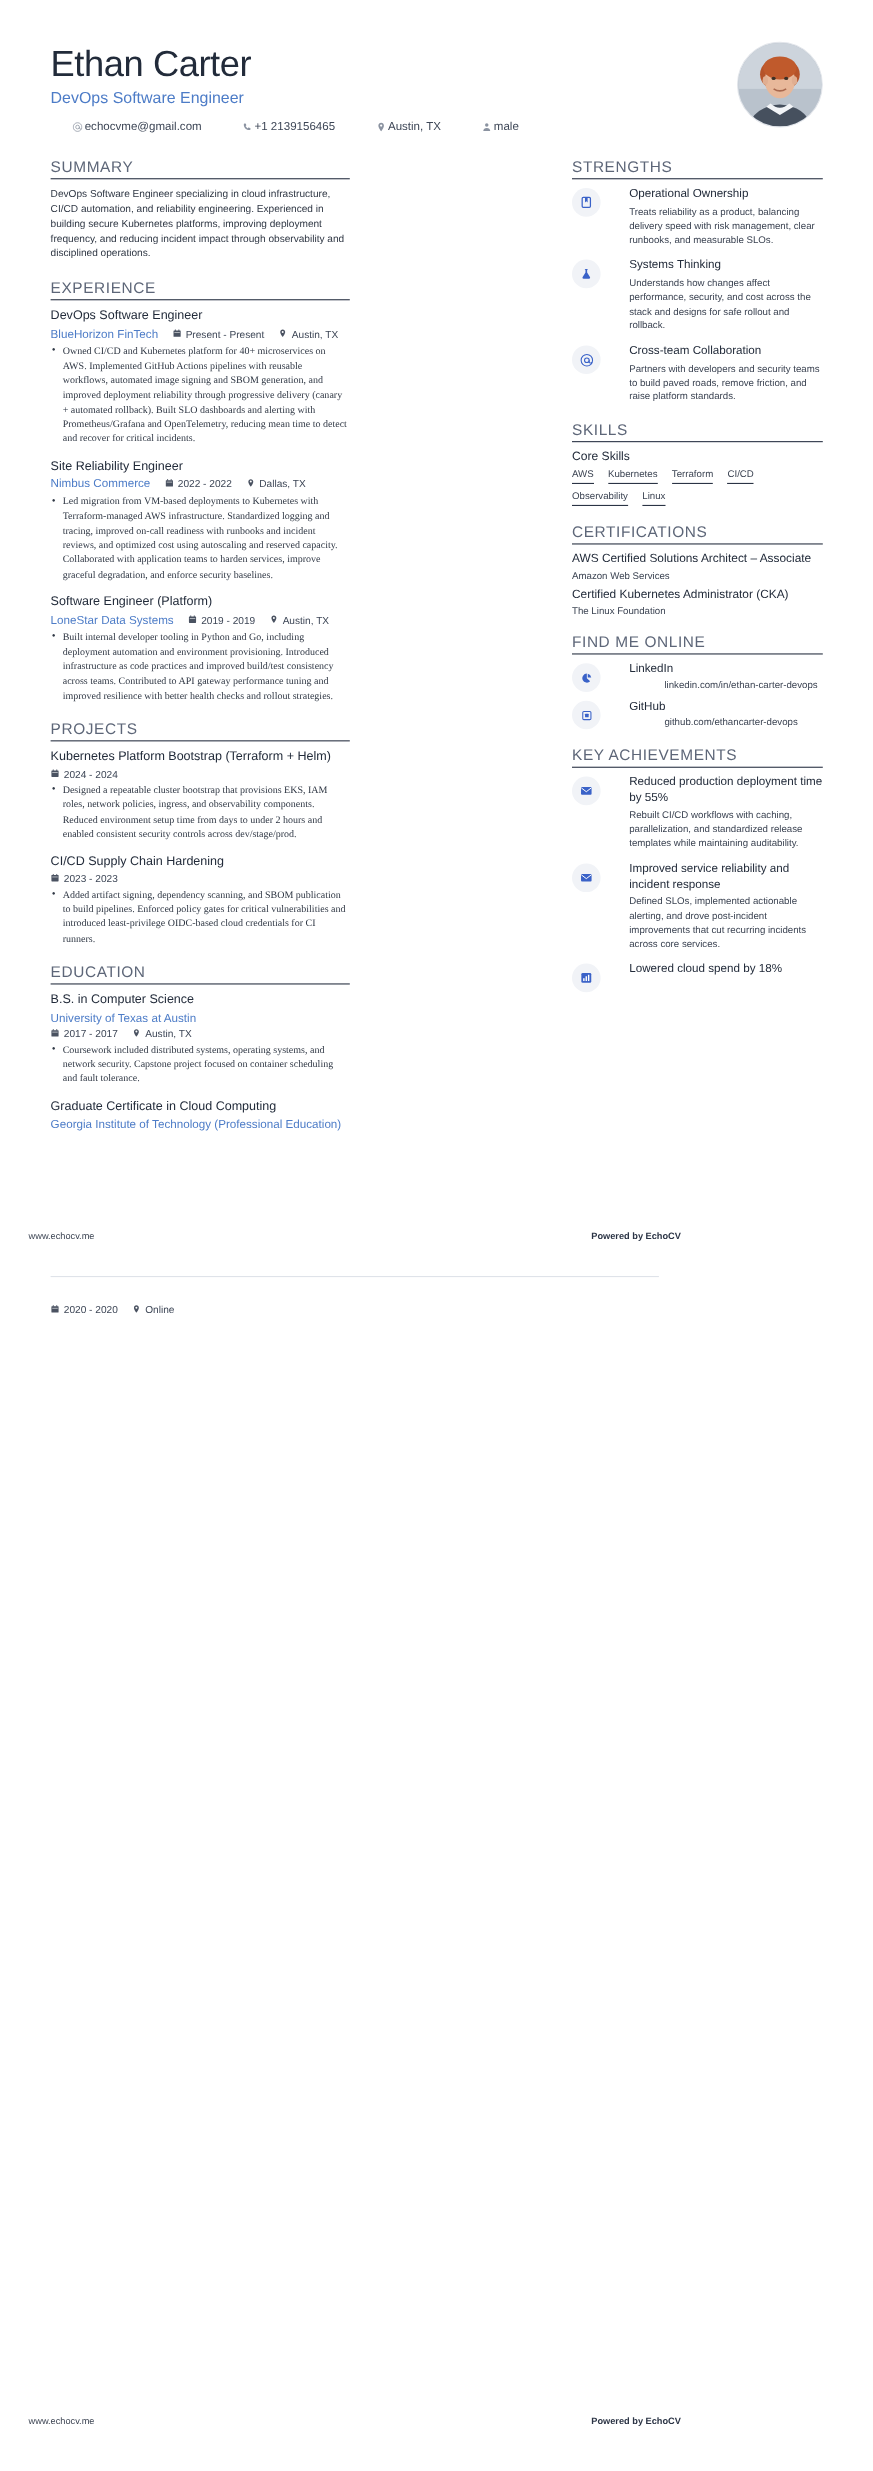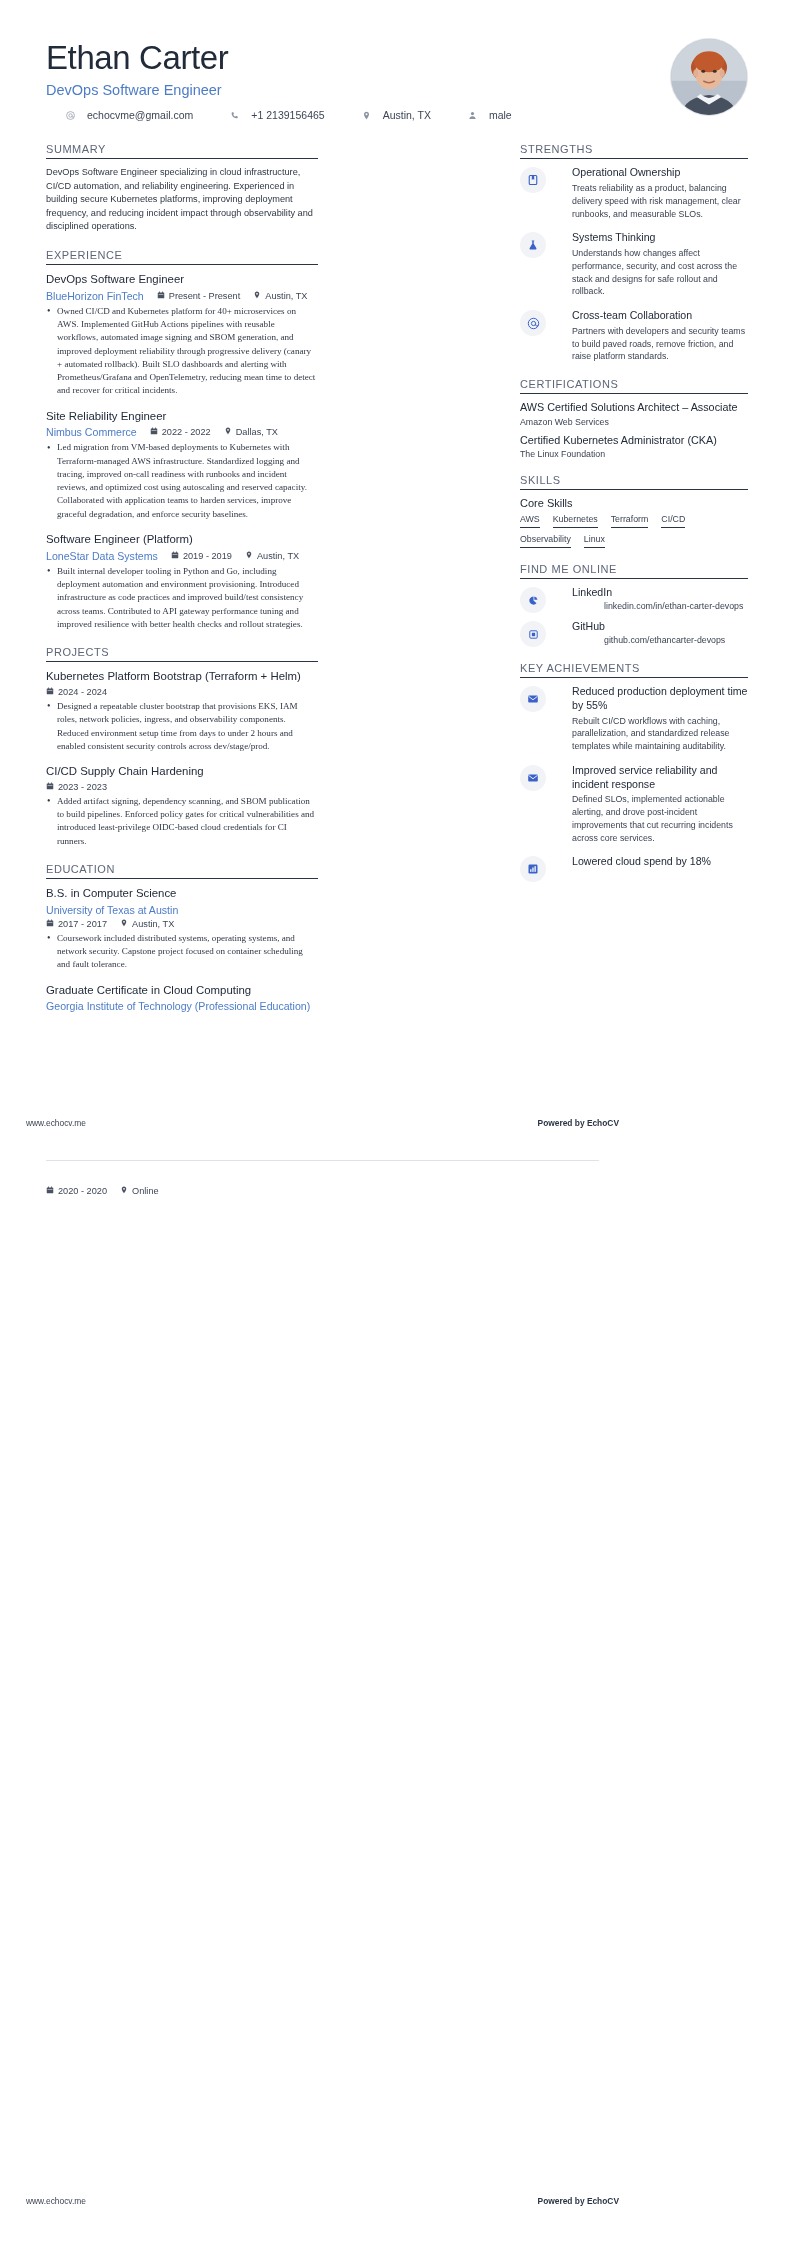--- a/index.html
+++ b/index.html
@@ -37,39 +37,39 @@
   }
   .contacts {
     display: flex;
     align-items: center;
     gap: 17px;
     margin-top: 11px;
     font-size: 10.5px;
     color: #3d4656;
     flex-wrap: wrap;
   }
-  .contact { display: flex; align-items: center; gap: 12px; white-space: nowrap; padding-left: 20px; }
+  .contact { display: flex; align-items: center; gap: 2px; white-space: nowrap; padding-left: 20px; }
   .contact svg { display: block; }
   .avatar {
     width: 78px; height: 78px; border-radius: 50%;
     overflow: hidden; flex: 0 0 78px;
     border: 1px solid #e2e5ea;
     background: #cfd6de;
     margin-top: 2px;
   }
   .avatar svg { display: block; width: 100%; height: 100%; }
 
   
   .body-cols { display: flex; gap: 28px; margin-top: 22px; align-items: flex-start; }
   .col-left { width: 272px; flex: 0 0 272px; }
   .col-right { width: 228px; flex: 0 0 228px; margin-left: auto; }
 
   .section { margin-bottom: 15px; }
   .section-title {
-    font-size: 11px;
+    font-size: 14px;
     letter-spacing: 0.55px;
     color: #5d6678;
     text-transform: uppercase;
     padding-bottom: 3px;
     font-weight: 400;
   }
   .section-rule { border-bottom: 1.6px solid #2b3445; margin-bottom: 7px; }
 
   .summary-text {
     font-size: 9.2px;
@@ -424,43 +424,43 @@
                 </svg>
             </span>
             <div class="ic-body">
               <div class="ic-title">Cross-team Collaboration</div>
               <div class="ic-desc">Partners with developers and security teams to build paved roads, remove friction, and raise platform standards.</div>
             </div>
           </div>
         </div>
 
         <div class="section">
-          <div class="section-title">CERTIFICATIONS</div>
-          <div class="section-rule"></div>
-          <div class="cert">
-            <div class="cert-name">AWS Certified Solutions Architect – Associate</div>
-            <div class="cert-org">Amazon Web Services</div>
-          </div>
-          <div class="cert">
-            <div class="cert-name">Certified Kubernetes Administrator (CKA)</div>
-            <div class="cert-org">The Linux Foundation</div>
-          </div>
-        </div>
-
-        <div class="section">
           <div class="section-title">SKILLS</div>
           <div class="section-rule"></div>
           <div class="skills-group-name">Core Skills</div>
           <div class="skill-tags">
             <span class="skill-tag">AWS</span>
             <span class="skill-tag">Kubernetes</span>
             <span class="skill-tag">Terraform</span>
             <span class="skill-tag">CI/CD</span>
             <span class="skill-tag">Observability</span>
             <span class="skill-tag">Linux</span>
+          </div>
+        </div>
+
+        <div class="section">
+          <div class="section-title">CERTIFICATIONS</div>
+          <div class="section-rule"></div>
+          <div class="cert">
+            <div class="cert-name">AWS Certified Solutions Architect – Associate</div>
+            <div class="cert-org">Amazon Web Services</div>
+          </div>
+          <div class="cert">
+            <div class="cert-name">Certified Kubernetes Administrator (CKA)</div>
+            <div class="cert-org">The Linux Foundation</div>
           </div>
         </div>
 
         <div class="section">
           <div class="section-title">FIND ME ONLINE</div>
           <div class="section-rule"></div>
 
           <div class="ic-row" style="margin-bottom:7px">
             <span class="ic-badge">
               <svg width="11" height="11" viewBox="0 0 16 16">

